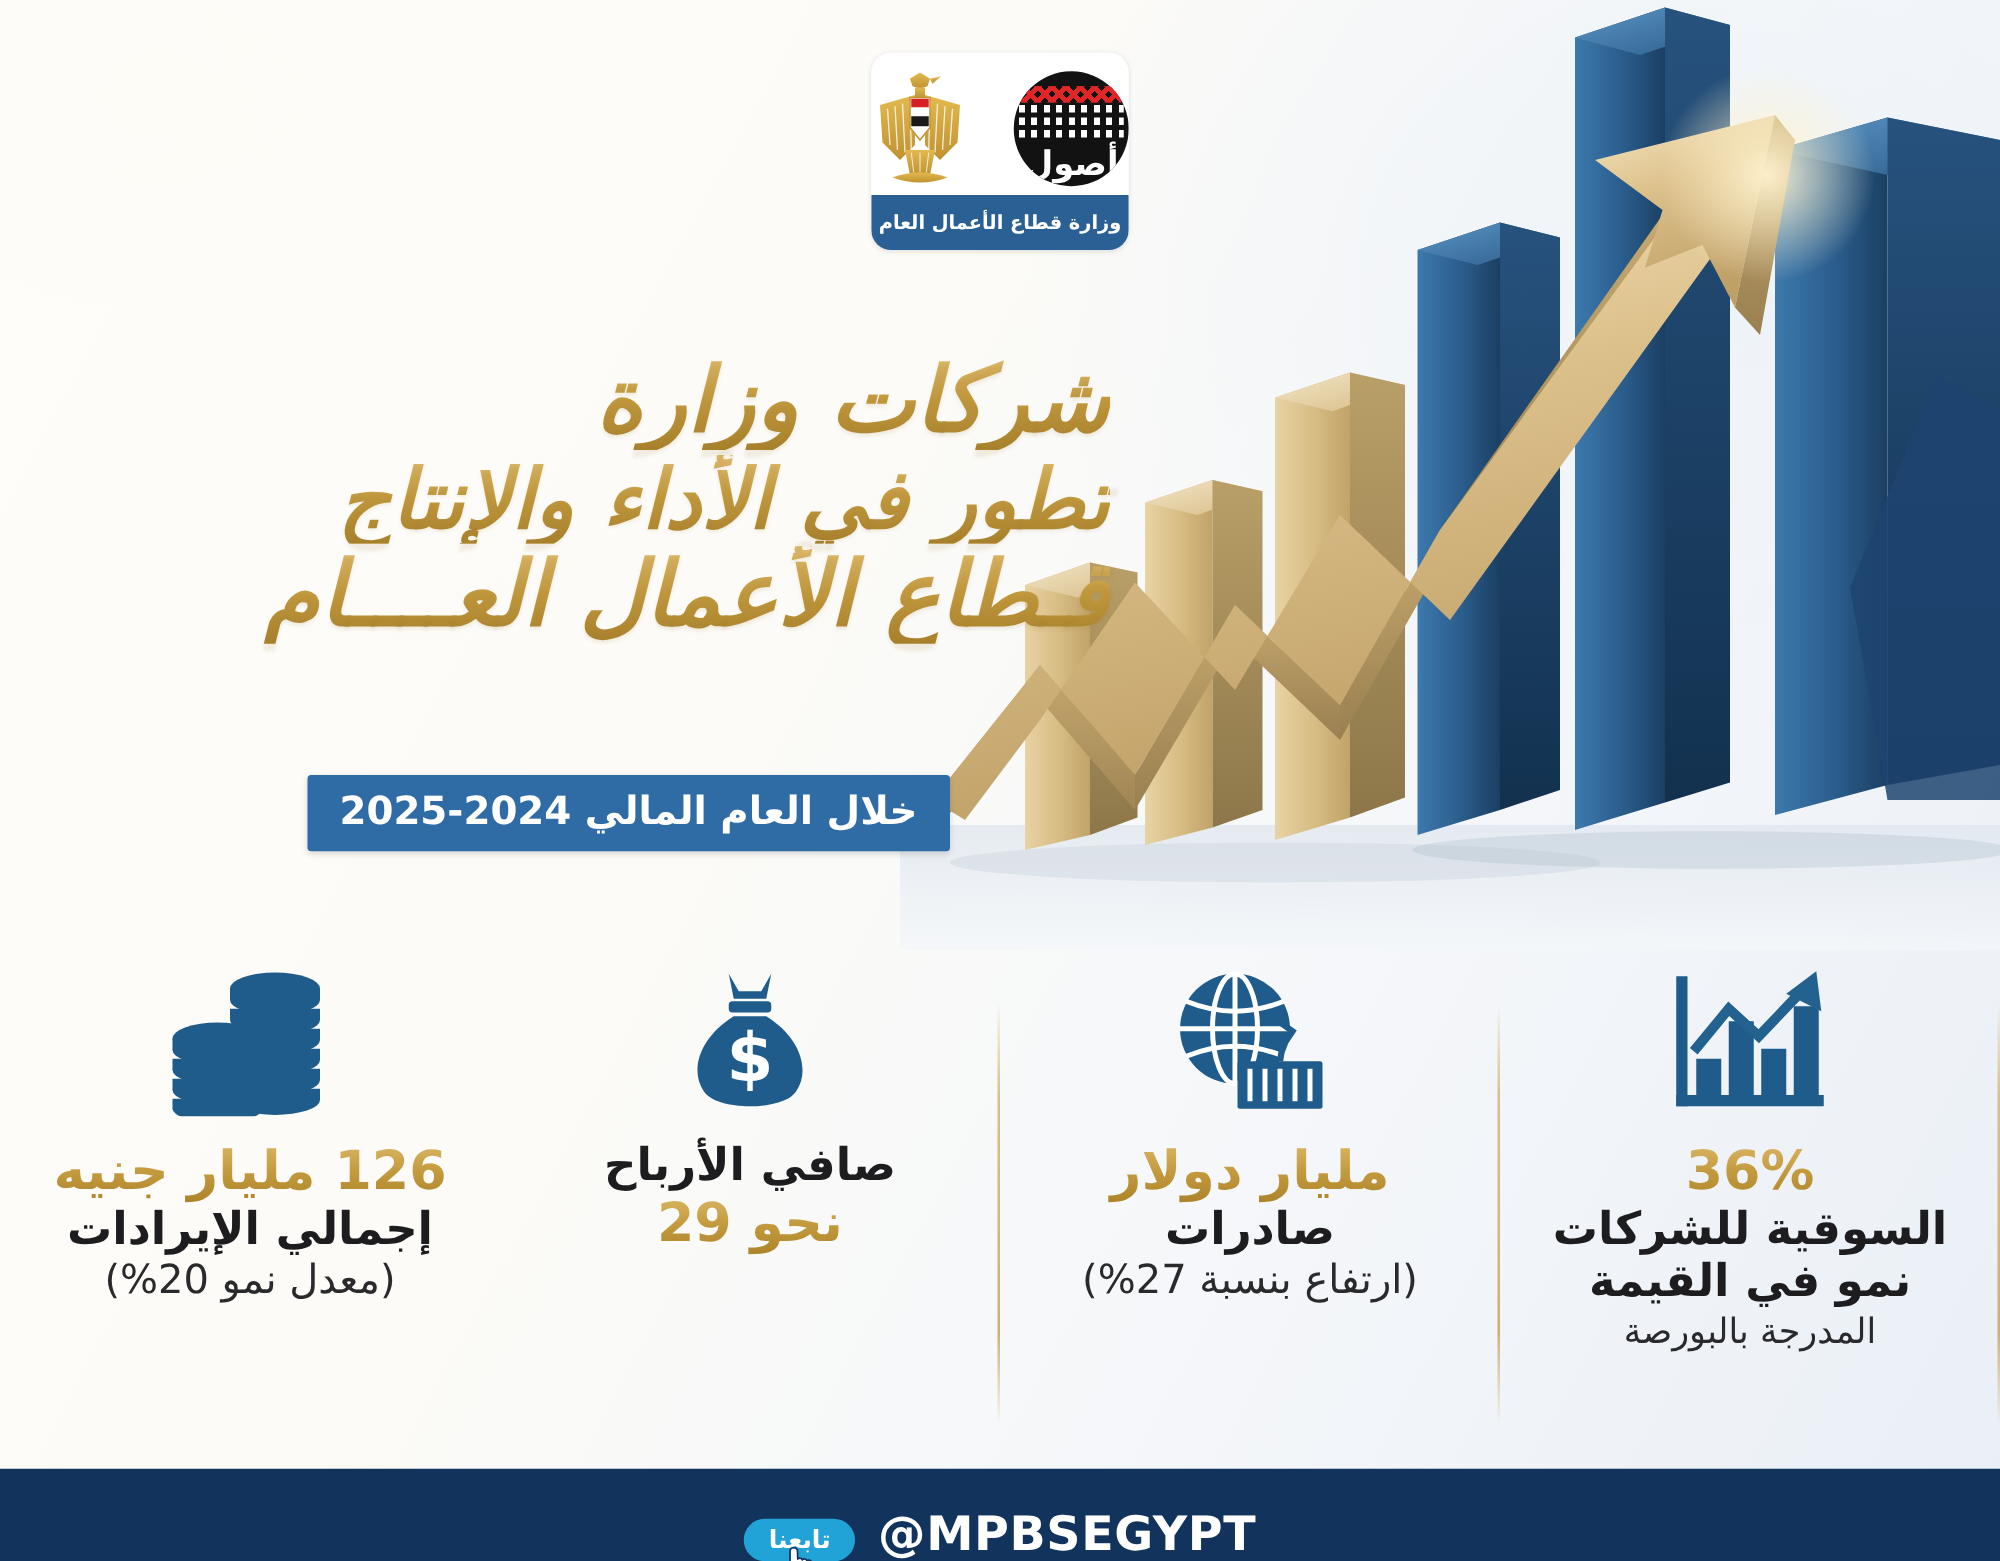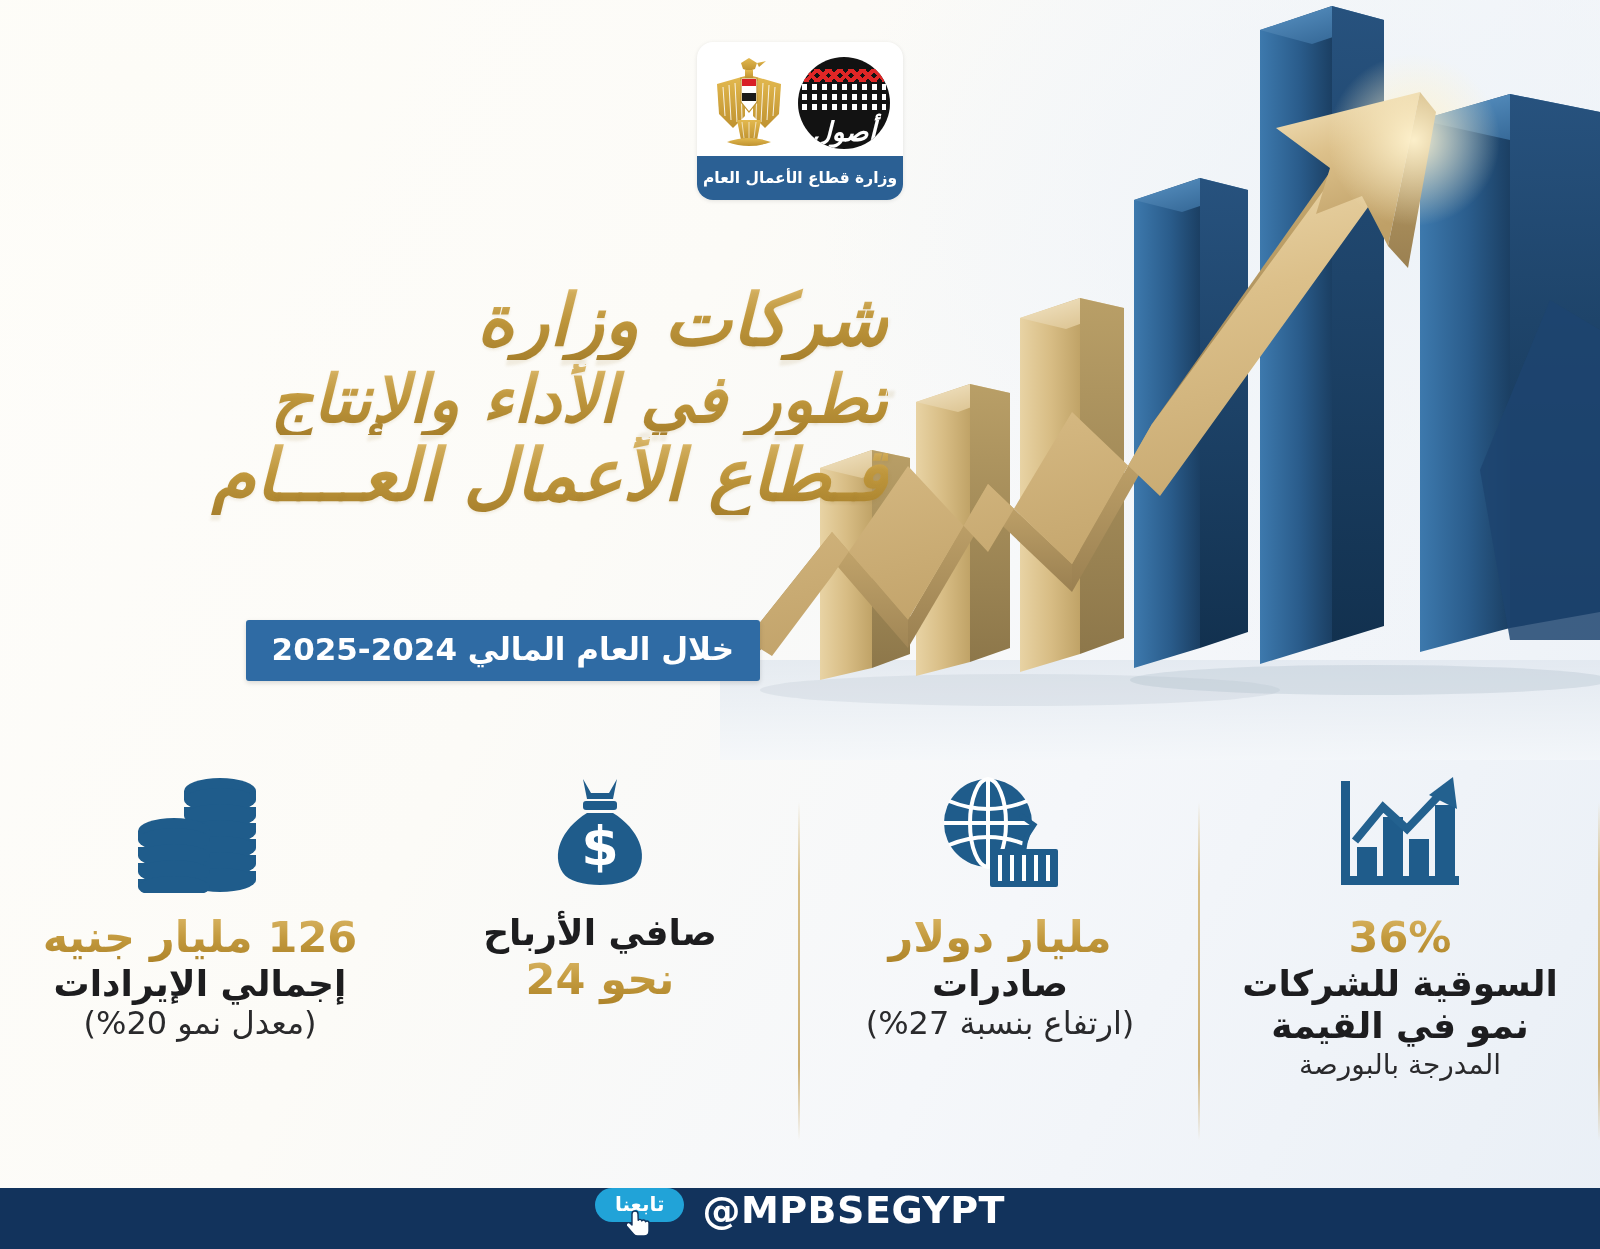--- a/index.html
+++ b/index.html
@@ -32,25 +32,24 @@
     width: 206px;
     height: 158px;
     background: #ffffff;
     border-radius: 16px;
     box-shadow: 0 1px 4px rgba(0,0,0,.10);
     overflow: hidden;
   }
   .logo-emblems {
     display: flex;
     align-items: center;
-    justify-content: center;
+    justify-content: space-between;
     gap: 10px;
     height: 116px;
     padding-top: 6px;
-    font-style: italic;
   }
   .emblem-assoul {
     width: 92px; height: 92px;
     border-radius: 50%;
     background: #121212;
     position: relative;
     overflow: hidden;
     flex: 0 0 auto;
   }
   .emblem-assoul .zig-red {
@@ -207,24 +206,24 @@
   .s-big   { font-size: 43px; }
   .s-mid   { font-size: 36px; }
   .s-small { font-size: 32px; }
   .s-tiny  { font-size: 28px; }
 
   
   .footer {
     position: absolute;
     left: 0; bottom: 0;
     width: 1600px;
-    height: 61px;
+    height: 74px;
     background: #12335c;
     display: flex;
-    align-items: flex-start;
+    align-items: flex-end;
     justify-content: center;
     gap: 18px;
     direction: ltr;
   }
   .follow-pill {
     position: relative;
     background: #21a3d8;
     color: #ffffff;
     font-size: 20px;
     font-weight: 700;
@@ -475,21 +474,21 @@
           <g fill="#1f5c8b">
             <path d="M44 6 L52 20 L70 20 L78 6 L74 26 L48 26 Z"></path>
             <rect x="44" y="28" width="34" height="9" rx="3"></rect>
             <path d="M48 40 C22 56 12 82 24 100 C34 116 88 116 98 100 C110 82 100 56 74 40 Z"></path>
           </g>
           <text x="61" y="92" text-anchor="middle" font-family="DejaVu Sans, sans-serif" font-size="54" font-weight="bold" fill="#ffffff">$</text>
         </svg>
       </div>
       <div class="stat-lines">
         <span class="l navy s-mid">صافي الأرباح</span>
-        <span class="l gold s-big">نحو 24</span>
+        <span class="l gold s-big">نحو 29</span>
       </div>
     </div>
 
     <div class="stat">
       <div class="stat-icon">
         <svg width="128" height="122" viewBox="0 0 128 122" aria-hidden="true">
           <g>
             <circle cx="52" cy="50" r="44" fill="#1f5c8b"></circle>
             <g stroke="#ffffff" stroke-width="4" fill="none">
               <ellipse cx="52" cy="50" rx="18" ry="44"></ellipse>

